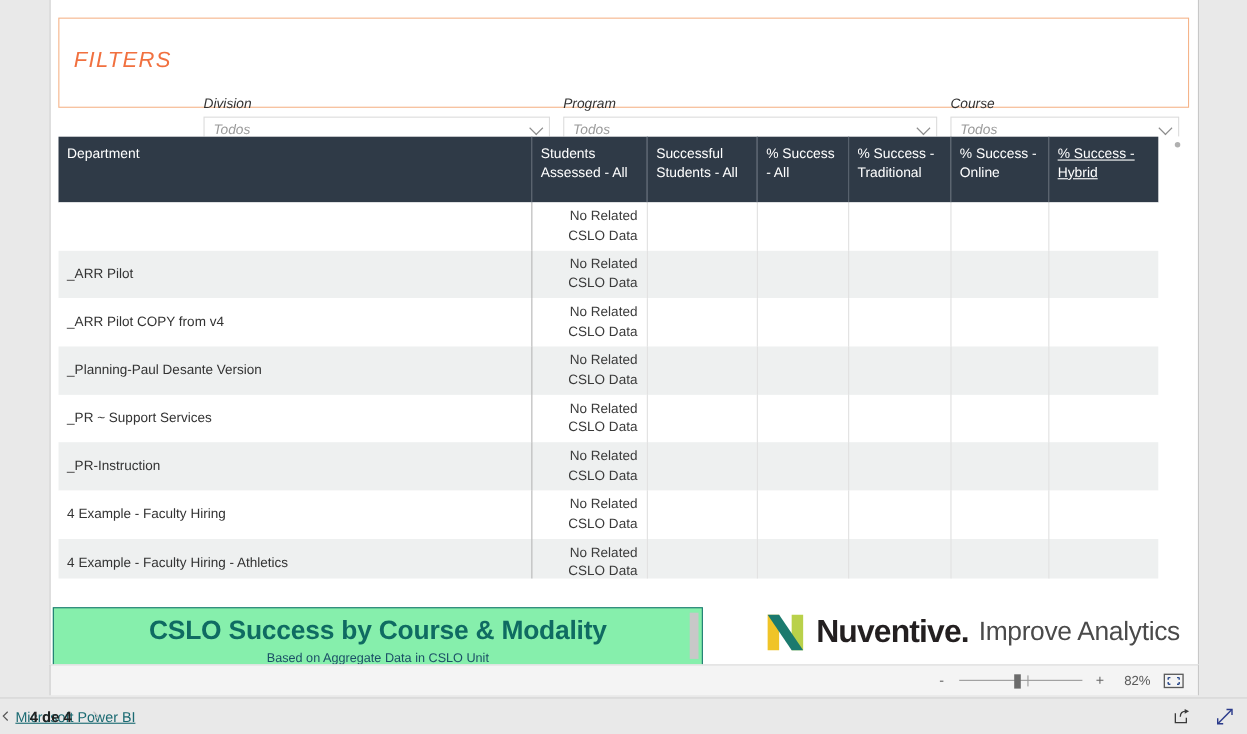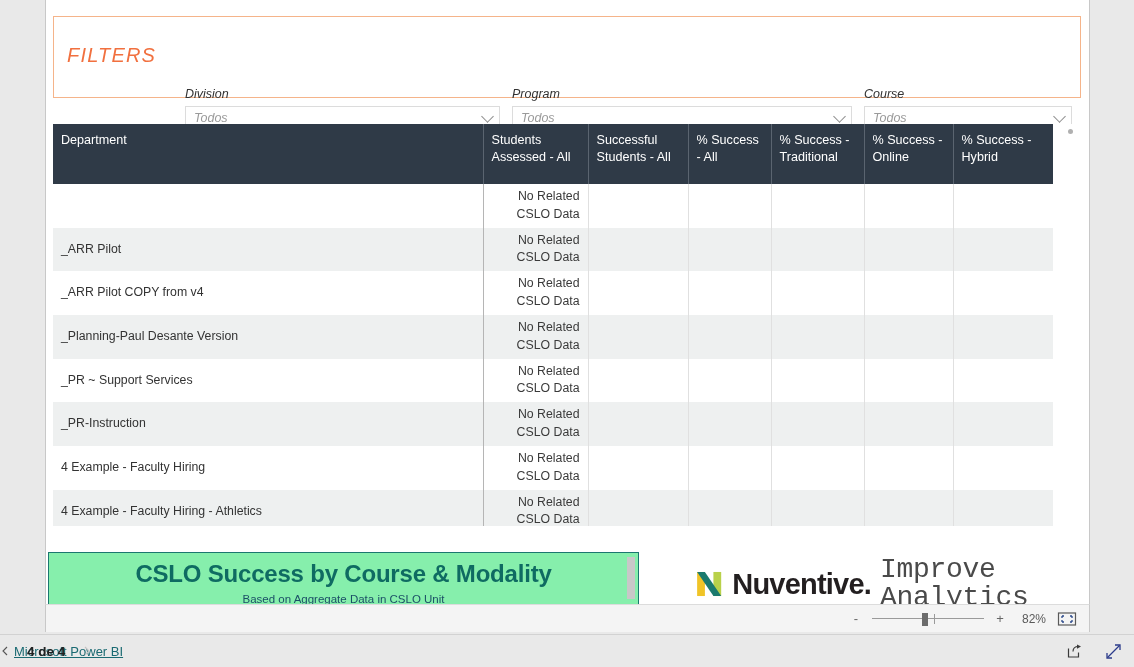--- a/index.html
+++ b/index.html
@@ -97,21 +97,21 @@
     color: #ffffff;
     font-size: 12.6px;
     font-weight: 400;
     text-align: left;
     vertical-align: top;
     padding: 8px 6px 8px 8px;
     height: 60px;
     border-right: 1px solid #5a6470;
     line-height: 1.32;
   }
-  table.matrix thead th:last-child { border-right: none; }
+  table.matrix thead th:last-child { border-right: none; text-decoration: underline; }
   table.matrix tbody td {
     font-size: 12.3px;
     color: #333333;
     height: 43px;
     padding: 4px 8px;
     vertical-align: middle;
     border-right: 1px solid #e0e0e0;
     line-height: 1.45;
   }
   table.matrix tbody td:last-child { border-right: none; }
@@ -185,26 +185,25 @@
   }
   #nuv-mark { width: 38px; height: 38px; display: block; }
   .nuv-word {
     font-size: 29px;
     font-weight: bold;
     color: #231f20;
     letter-spacing: -0.8px;
     line-height: 1;
   }
   .nuv-tag {
-    font-size: 28px;
+    font-size: 24px;
     font-weight: 300;
     color: #4a4a4a;
     letter-spacing: -0.3px;
     line-height: 1;
-    font-family: Liberation Mono, monospace;
   }
 
   
   #zoombar {
     position: absolute;
     left: 45px; top: 604px;
     width: 1045px; height: 28px;
     background: #f4f4f4;
     border-top: 1px solid #dcdcdc;
     border-left: 1px solid #c8c8c8;

